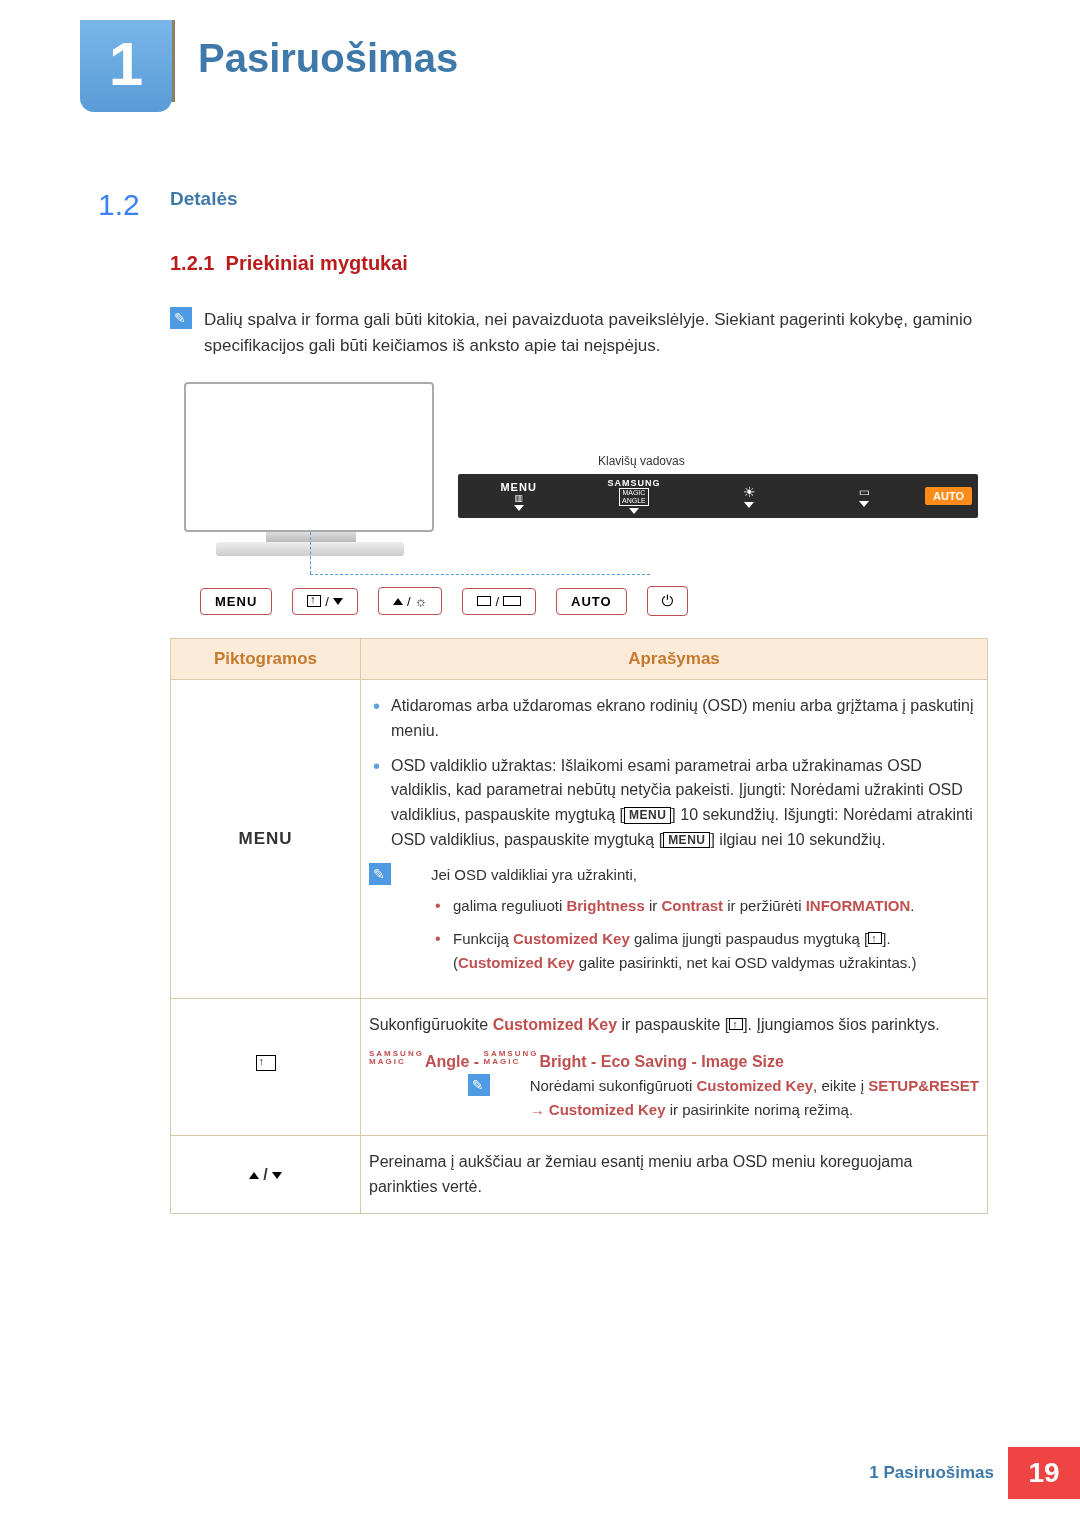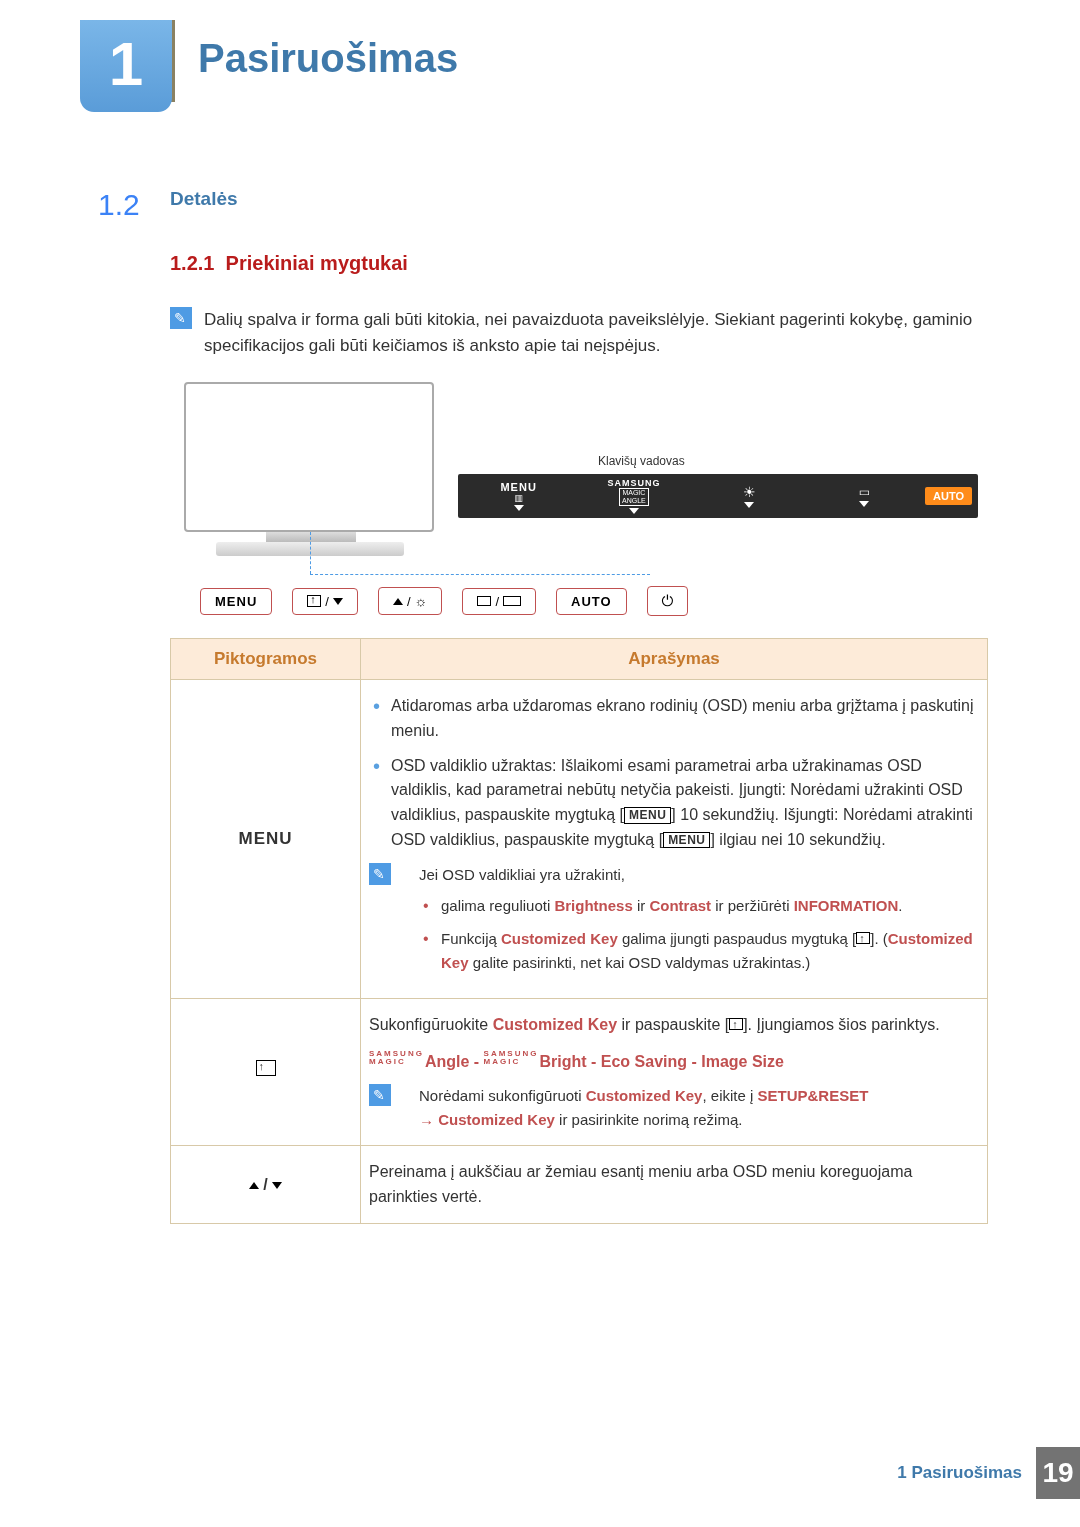--- a/index.html
+++ b/index.html
@@ -288,43 +288,43 @@
     line-height:0.9;
     color:#c05050;
     font-weight:bold;
     vertical-align:3px;
     margin-right:1px;
     text-align:left;
   }
   .magic-prefix span{display:block;letter-spacing:2px;}
   .note-block {
     display:flex;
-    gap:16px;
-    margin-top:10px;
+    gap:28px;
     font-size:15px;
+    justify-content:flex-end;
   }
   .footer {
     position: absolute;
     bottom: 28px;
     right: 0;
     display: flex;
     align-items: center;
   }
   .footer-text {
     color: #3f79aa;
     font-size: 17px;
     font-weight: bold;
     margin-right: 14px;
   }
   .footer-box {
-    background: #737373;
+    background: #ef4444;
     color: #fff;
     font-size: 28px;
     font-weight: bold;
-    width: 44px;
+    width: 72px;
     height: 52px;
     display: flex;
     align-items: center;
     justify-content: center;
   }
   .tri-combo { display:inline-flex; align-items:center; gap:4px; font-weight:bold;}
 </style>
 </head>
 <body>
 

